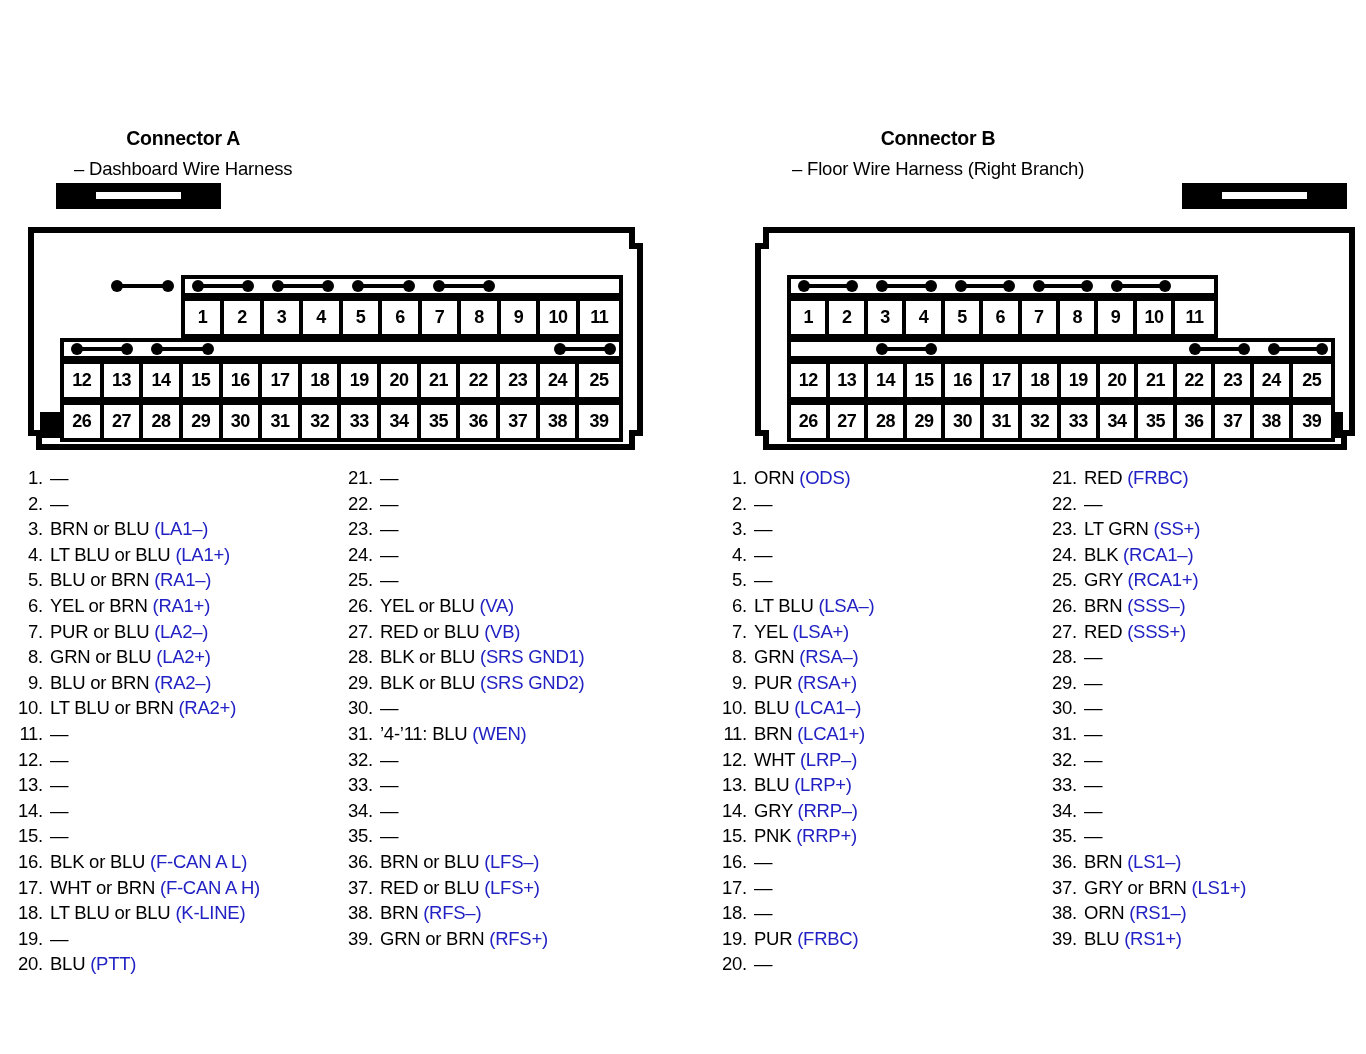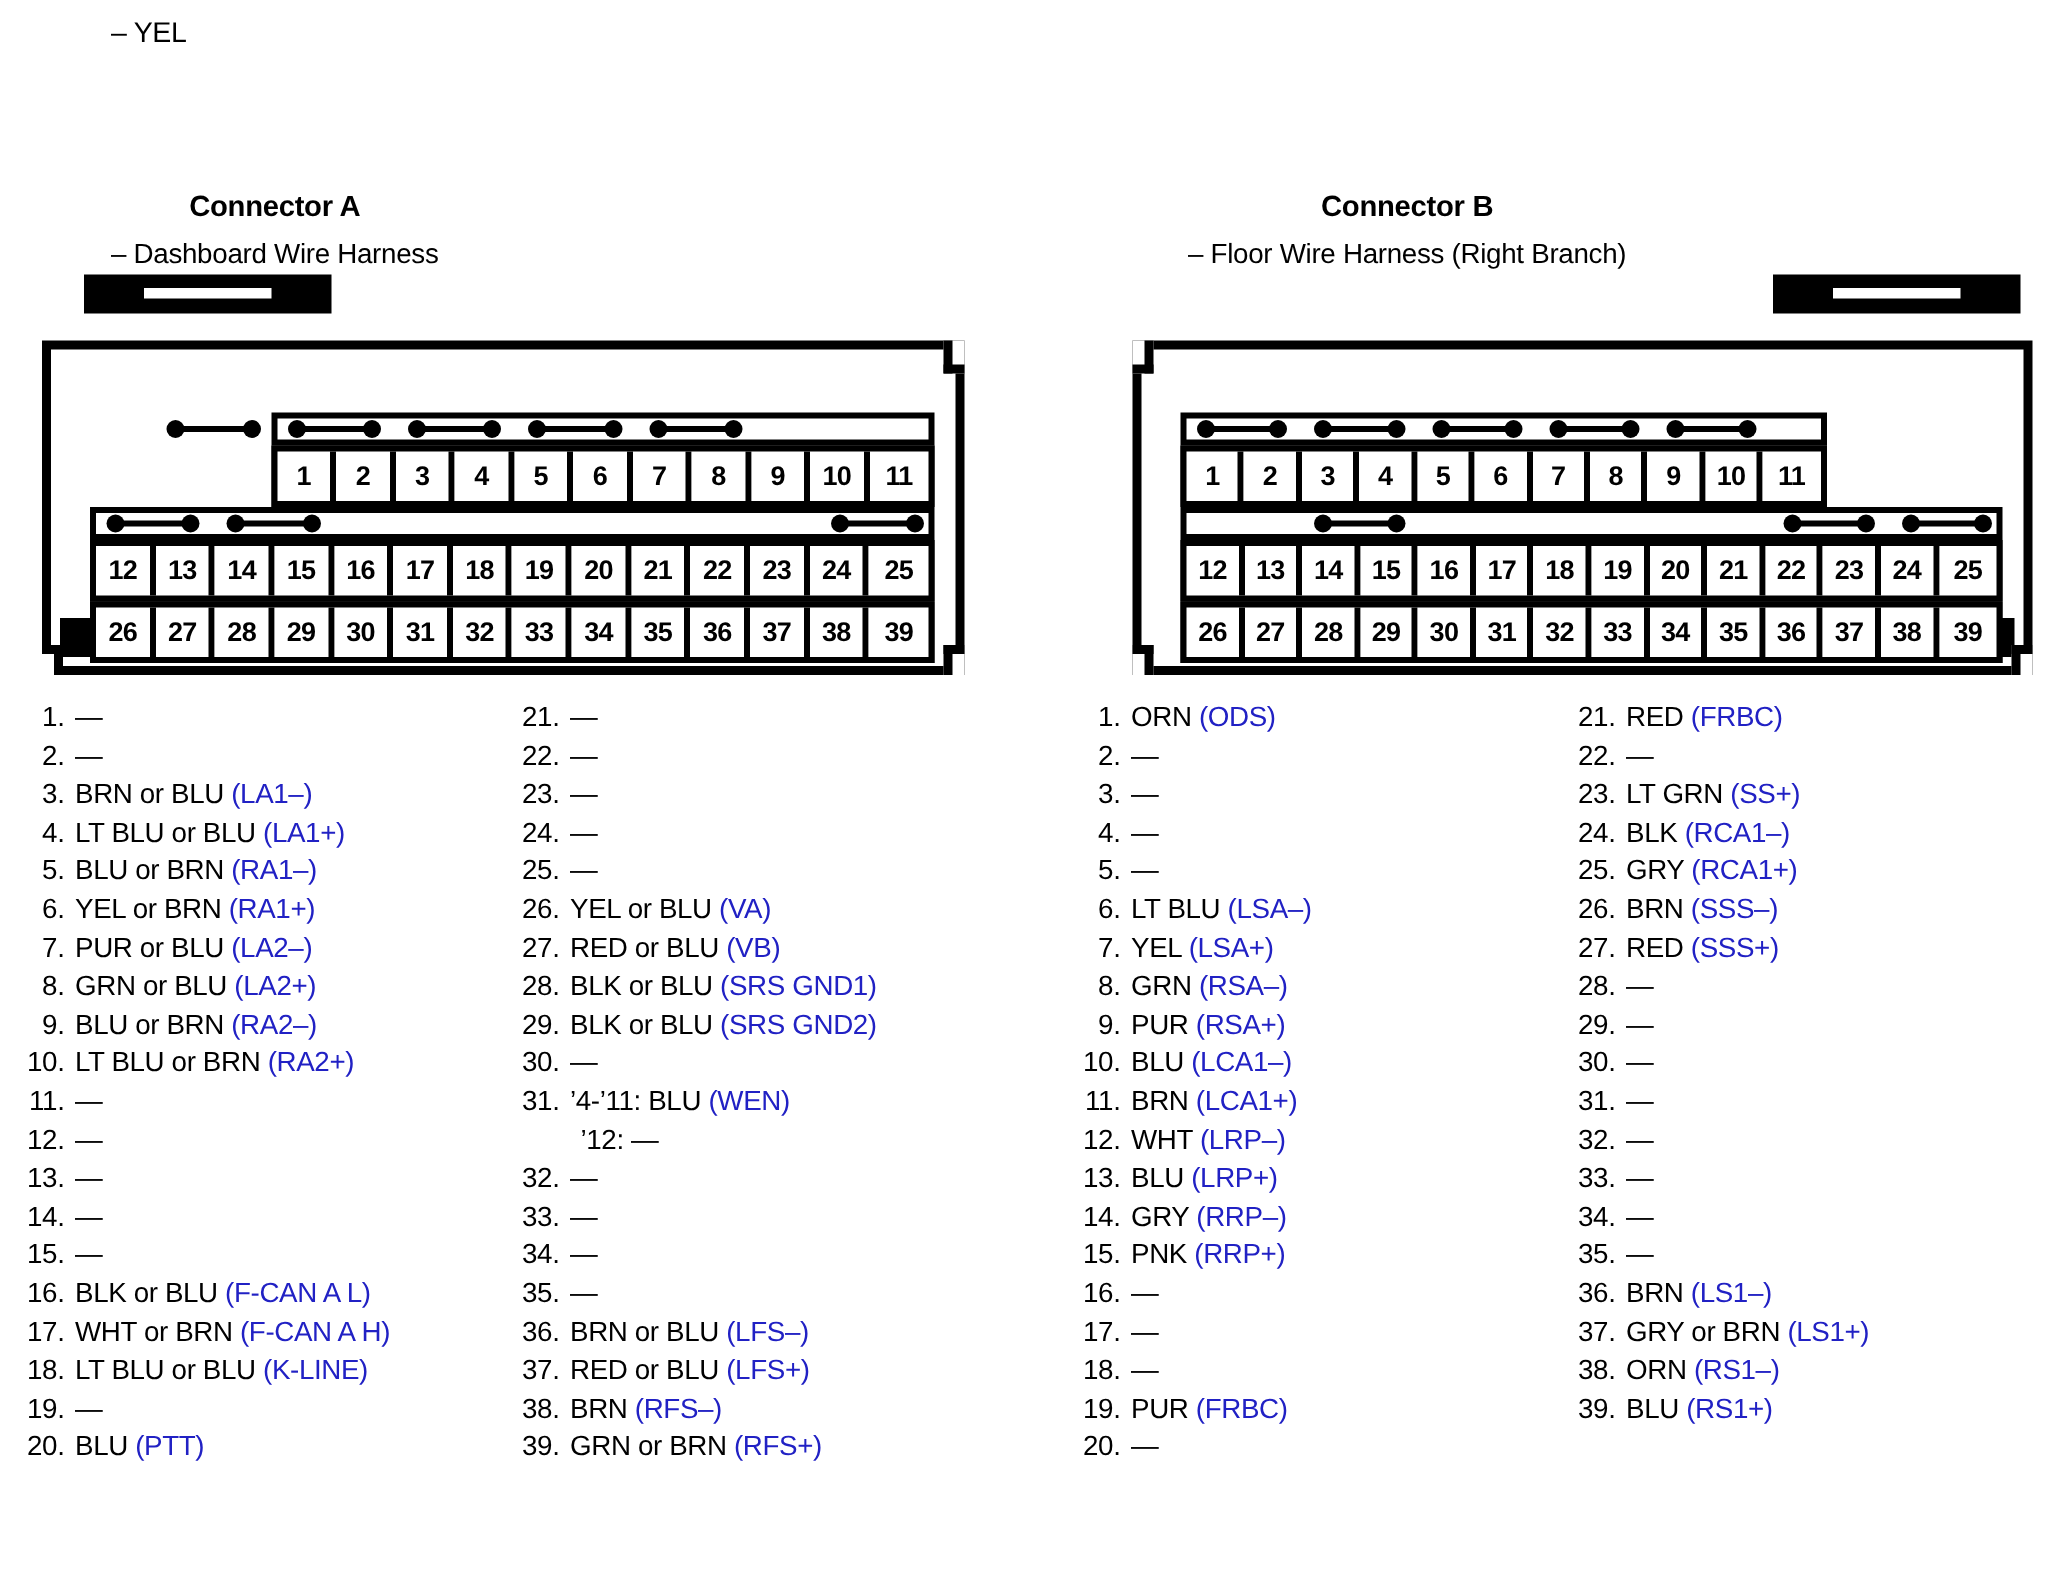--- a/index.html
+++ b/index.html
@@ -94,21 +94,20 @@
   .pl-num { width: 32px; text-align: right; flex: 0 0 32px; padding-right: 7px; }
   .pl-val { }
   .code { color: #2121c4; }
   .dash { letter-spacing: 0; }
   .pl-sub { margin-left: 39px; line-height: 20px; margin-bottom: 5.6px; white-space: nowrap; }
 </style>
 </head>
 <body>
 
 <div class="page-header">
-  <div class="sub-line">– YEL</div>
 </div>
 
 <div class="conn-heading" style="left:74px; top:127px;">
   <div class="ch-title">Connector A</div>
   <div class="ch-sub">– Dashboard Wire Harness</div>
 </div>
 
 <div class="conn-heading" style="left:792px; top:127px;">
   <div class="ch-title">Connector B</div>
   <div class="ch-sub">– Floor Wire Harness (Right Branch)</div>
@@ -436,21 +435,20 @@
       <span class="pl-val"><span>BLK or BLU</span> <span class="code">(SRS GND2)</span></span>
     </div>
     <div class="pl-item">
       <span class="pl-num">30.</span>
       <span class="pl-val"><span class="dash">—</span></span>
     </div>
     <div class="pl-item">
       <span class="pl-num">31.</span>
       <span class="pl-val"><span>’4-’11: BLU</span> <span class="code">(WEN)</span></span>
     </div>
-    <div class="pl-sub">’12: —</div>
     <div class="pl-item">
       <span class="pl-num">32.</span>
       <span class="pl-val"><span class="dash">—</span></span>
     </div>
     <div class="pl-item">
       <span class="pl-num">33.</span>
       <span class="pl-val"><span class="dash">—</span></span>
     </div>
     <div class="pl-item">
       <span class="pl-num">34.</span>

